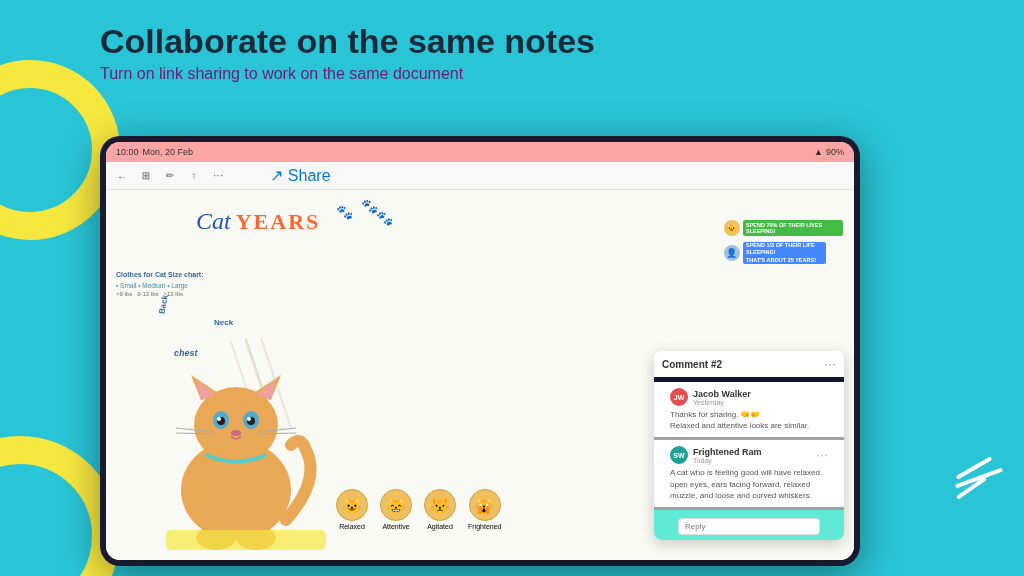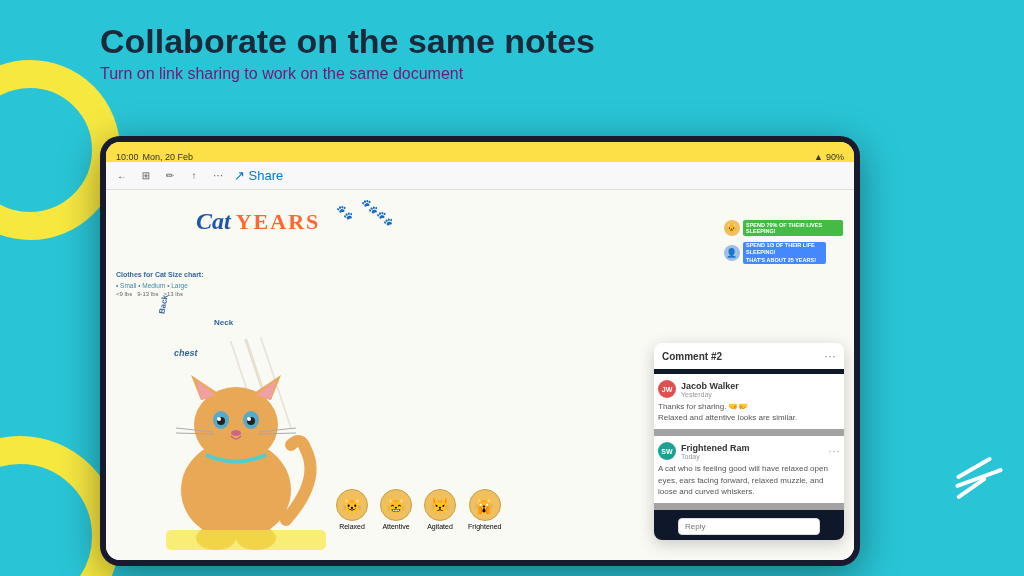--- a/index.html
+++ b/index.html
@@ -89,23 +89,23 @@
       height: 100%;
       background: #fff;
       border-radius: 14px;
       overflow: hidden;
       position: relative;
     }
 
     
     .status-bar {
       height: 20px;
-      background: #fde047;
-      display: flex;
-      align-items: flex-end;
+      background: #fca5a5;
+      display: flex;
+      align-items: center;
       justify-content: space-between;
       padding: 0 10px;
       font-size: 9px;
       color: #333;
     }
     .status-left { display: flex; align-items: center; gap: 4px; }
     .status-right { display: flex; align-items: center; gap: 3px; }
 
     
     .app-toolbar {
@@ -130,26 +130,27 @@
       display: flex;
       align-items: center;
       justify-content: center;
       font-size: 10px;
       color: #555;
       cursor: pointer;
     }
     .share-btn {
       background: none;
       border: none;
-      font-size: 13px;
+      font-size: 16px;
       color: #0078d4;
       cursor: pointer;
       display: flex;
       align-items: center;
       gap: 2px;
+      margin-left: 36px;
     }
 
     
     .content-area {
       display: flex;
       height: calc(100% - 48px);
     }
 
     
     .note-content {
@@ -238,22 +239,22 @@
       justify-content: space-between;
     }
     .comment-title {
       font-size: 10px;
       font-weight: 600;
       color: #333;
     }
     .comment-more { font-size: 12px; color: #888; cursor: pointer; }
 
     .comment-item {
-      padding: 6px 4px;
-      border-bottom: 7px solid #a3a3a3;
+      padding: 6px 16px;
+      border-bottom: 3px solid #a3a3a3;
     }
     .comment-user-row {
       display: flex;
       align-items: center;
       gap: 5px;
       margin-bottom: 3px;
     }
     .avatar {
       width: 18px;
       height: 18px;
@@ -284,21 +285,21 @@
     }
     .comment-more-dots {
       font-size: 12px;
       color: #aaa;
       cursor: pointer;
       margin-left: auto;
     }
 
     .comment-reply {
       padding: 5px 24px;
-      background: #0f172a;
+      background: #5eead4;
     }
     .comment-reply-input {
       width: 100%;
       border: 1px solid #ddd;
       border-radius: 4px;
       padding: 3px 6px;
       font-size: 8px;
       color: #999;
       background: white;
     }
@@ -382,21 +383,21 @@
 
           <path d="M140,190 Q175,150 160,120 Q155,105 145,115" stroke="#e8a855" stroke-width="12" fill="none" stroke-linecap="round"></path>
 
           <ellipse cx="70" cy="208" rx="20" ry="12" fill="#e8a855"></ellipse>
           <ellipse cx="110" cy="208" rx="20" ry="12" fill="#e8a855"></ellipse>
 
           <rect x="20" y="200" width="160" height="20" rx="5" fill="#f7e840" opacity="0.7"></rect>
         </svg>
 
         <div style="position:absolute; top:18px; left:90px; display:flex; align-items:baseline; gap:5px;">
-          <span style="font-size:24px; font-weight:700; color:#2255aa; font-style:italic; font-family:serif;">Cat</span>
+          <span style="font-size:24px; font-weight:400; color:#2255aa; font-style:italic; font-family:serif;">Cat</span>
           <span style="font-size:22px; font-weight:900; color:#ff6633; font-family:serif; letter-spacing:2px;">YEARS</span>
         </div>
 
         <div class="paw" style="top:14px; left:230px;">🐾</div>
         <div class="paw" style="top:8px; left:255px;">🐾</div>
         <div class="paw" style="top:20px; left:270px;">🐾</div>
 
         <div class="size-chart">
           <div style="font-weight:700; color:#336699; font-size:7px;">Clothes for Cat Size chart:</div>
           <div style="color:#4488aa; font-size:6.5px;">• Small • Medium • Large</div>

